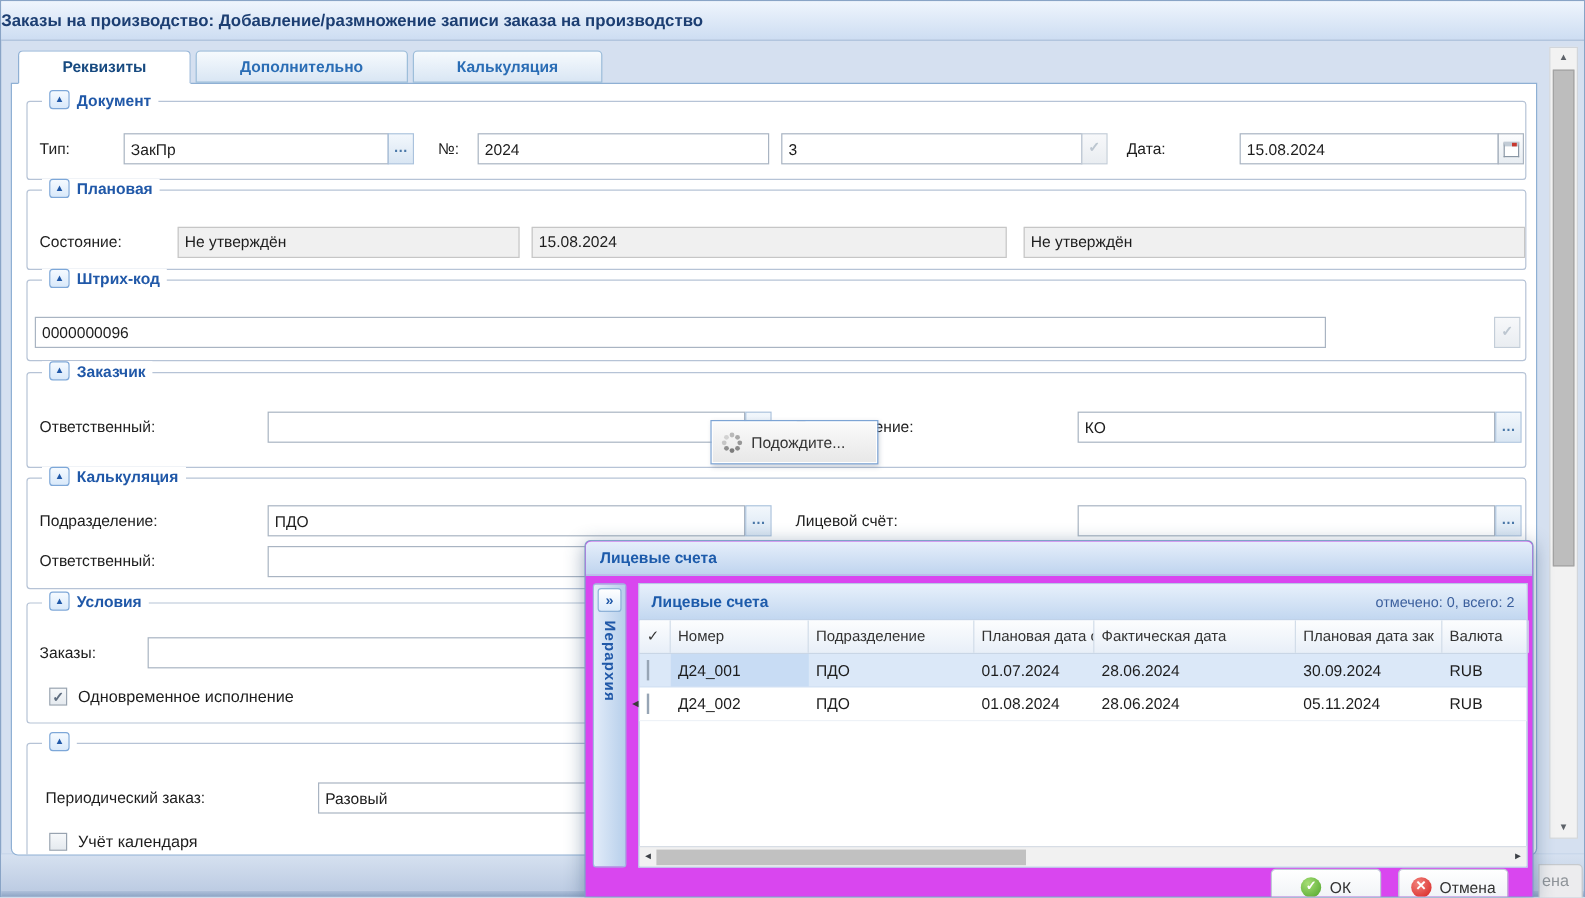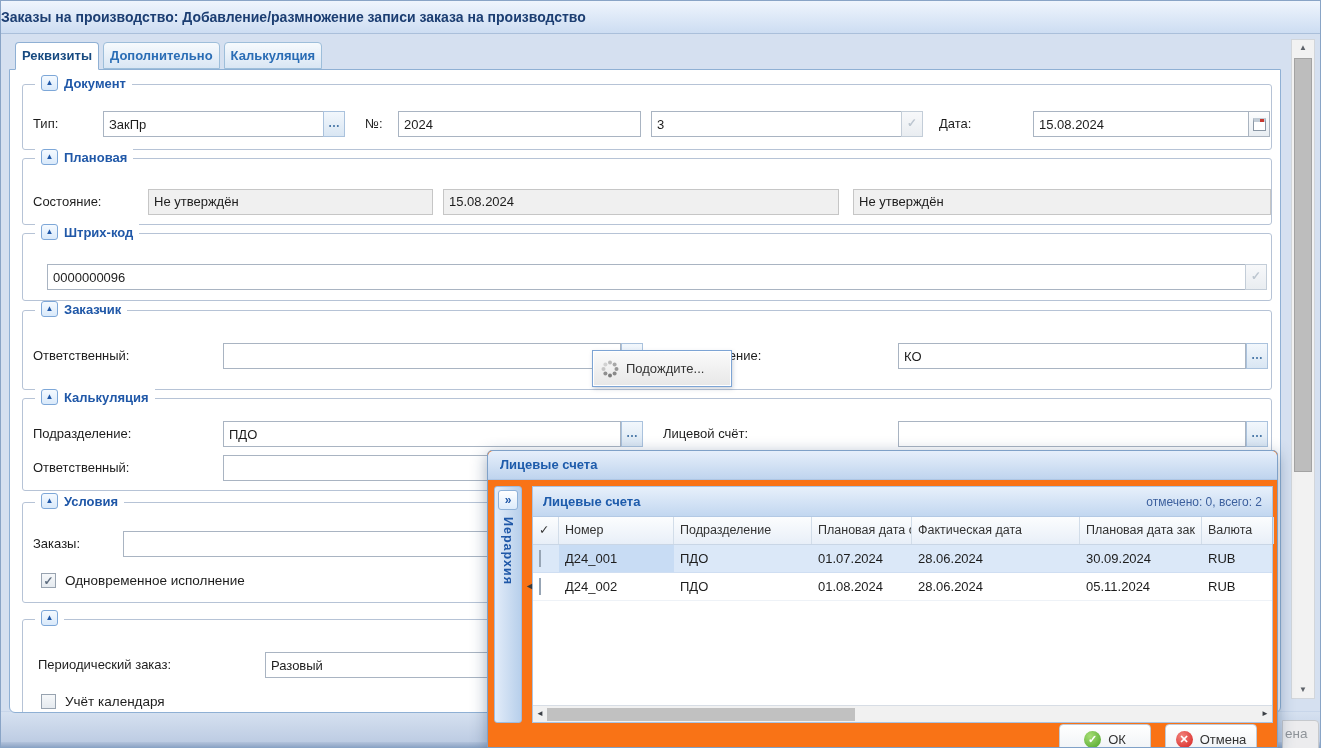--- a/index.html
+++ b/index.html
@@ -1,21 +1,21 @@
 <!DOCTYPE html>
 <html><head>
 <meta charset="utf-8">
 <style>
 *{margin:0;padding:0;box-sizing:border-box;font-family:"Liberation Sans",sans-serif}
 html,body{width:1321px;height:748px;overflow:hidden;background:#fff}
 body{position:relative}
 .win{position:absolute;inset:0;background:#d5e0f0;border:1px solid #89a4c6}
 .titlebar{position:absolute;left:0;top:0;right:0;height:33px;background:linear-gradient(#eff5fd,#cdddf2);border-bottom:1px solid #aabfda;color:#1c3e72;font-weight:bold;font-size:14px;line-height:32px;white-space:nowrap}
 .tabs{position:absolute;left:14px;top:41px;display:flex;gap:4px;z-index:3}
-.tab{height:27px;line-height:26px;padding:0 6px;font-size:13px;font-weight:bold;color:#2a6db5;background:linear-gradient(#f6fafd,#d9e6f4);border:1px solid #9dbeda;border-radius:4px 4px 0 0;cursor:default}
+.tab{height:27px;line-height:26px;padding:0 36px;font-size:13px;font-weight:bold;color:#2a6db5;background:linear-gradient(#f6fafd,#d9e6f4);border:1px solid #9dbeda;border-radius:4px 4px 0 0;cursor:default}
 .tab.active{background:#fff;color:#174a80;border-color:#8fb0d4;border-bottom:1px solid #fff;height:28px}
 .panel{position:absolute;left:8px;top:68px;width:1272px;height:644px;background:#fff;border:1px solid #8fb0d4;border-radius:0 0 6px 6px;overflow:hidden;z-index:2}
 .fs{position:absolute;left:12px;width:1250px;border:1px solid #b6c3d6;border-radius:3px}
 .legend{position:absolute;top:-10px;left:12px;background:#fff;padding:0 6px;display:flex;align-items:center;gap:6px}
 .legend b{font-size:13px;color:#2058a8}
 .colbtn{display:inline-block;width:17px;height:16px;border:1px solid #7da7d8;border-radius:3px;background:linear-gradient(#f5faff,#d9e9fa);color:#2058a8;font-size:8px;line-height:14px;text-align:center}
 .lbl{position:absolute;font-size:13px;color:#1d1d1d;height:26px;line-height:26px;white-space:nowrap}
 .inp{position:absolute;height:26px;border:1px solid #a9b4c2;background:#fff;font-size:13px;color:#1d1d1d;padding:0 5px;line-height:24px;white-space:nowrap;overflow:hidden}
 div.inp{line-height:24px}
 .ro{background:#f0f0f0;border-color:#c6c6c6}
@@ -28,21 +28,21 @@
 .cb .mark{display:none}
 .cb.checked .mark{display:block}
 .cblbl{position:absolute;font-size:13.5px;color:#1d1d1d;height:16px;line-height:16px;white-space:nowrap}
 .vscroll{position:absolute;left:1290px;top:38px;width:24px;height:660px;background:#f2f2f2;border:1px solid #d2d6db;z-index:1}
 .sbtn{position:absolute;left:0;width:22px;height:16px;text-align:center;font-size:8px;color:#5d6269;line-height:16px;cursor:default}
 .vthumb{position:absolute;left:2px;top:18px;width:18px;height:414px;background:#bdbdbd;border:1px solid #a3a3a3}
 .mainfooter{position:absolute;left:0;right:0;bottom:5px;height:31px;background:linear-gradient(#d6e1f0,#bdccE3);border-top:1px solid #c8d6ea;z-index:1}
 .winbottom{position:absolute;left:0;right:0;bottom:0;height:5px;background:linear-gradient(#b3c3dc,#8fa6c6)}
 .frag{position:absolute;left:1281px;top:719px;width:37px;height:29px;background:#ececee;border:1px solid #c6c9cd;border-radius:0 4px 0 0;color:#8f9499;font-size:13.5px;line-height:26px;padding-left:2px;z-index:5;cursor:default}
 .wait{position:absolute;left:592px;top:350px;width:140px;height:37px;background:linear-gradient(#fbfbfb,#e7e7e7);border:1px solid #7da4d4;box-shadow:inset 0 0 0 1px #fff,1px 2px 4px rgba(60,80,110,.25);display:flex;align-items:center;gap:7px;padding-left:8px;font-size:13px;color:#333;z-index:8}
-.dialog{position:absolute;left:487px;top:450px;width:791px;height:298px;background:#f97316;border:1px solid #7fa1c8;border-radius:5px 5px 0 0;box-shadow:0 4px 16px rgba(40,70,110,.45);z-index:10;overflow:hidden}
+.dialog{position:absolute;left:487px;top:450px;width:791px;height:298px;background:#d946ef;border:1px solid #7fa1c8;border-radius:5px 5px 0 0;box-shadow:0 4px 16px rgba(40,70,110,.45);z-index:10;overflow:hidden}
 .dlgtitle{height:29px;background:linear-gradient(#e6effb,#bfd4ee);border-bottom:1px solid #aec6e4;color:#1d5bab;font-weight:bold;font-size:13px;line-height:28px;padding-left:12px;border-radius:5px 5px 0 0}
 .sidebar{position:absolute;left:6px;top:35px;width:28px;height:237px;background:linear-gradient(90deg,#e2ecf9,#b7cfeb);border:1px solid #9fbcdf;border-radius:3px}
 .expandbtn{position:absolute;left:3px;top:3px;width:20px;height:20px;border:1px solid #8fb2d8;border-radius:3px;background:linear-gradient(#ffffff,#dcebfb);color:#2058a8;font-weight:bold;font-size:12px;text-align:center;line-height:18px;cursor:default}
 .vtext{position:absolute;left:6px;top:30px;writing-mode:vertical-rl;font-size:12.5px;font-weight:bold;color:#2058a8;letter-spacing:1px}
 .splithandle{position:absolute;left:37px;top:130px;font-size:9px;color:#3a3a3a;z-index:11}
 .listwrap{position:absolute;left:44px;top:35px;width:741px;height:237px;background:#fff;border:1px solid #a9c3e2}
 .lhdr{height:30px;background:linear-gradient(#e7f0fb,#c2d7f0);border-bottom:1px solid #b3c9e4;display:flex;align-items:center;justify-content:space-between;padding:0 10px}
 .lhdr b{font-size:13px;color:#1d5bab}
 .counter{font-size:12px;color:#3b5f9d}
 .thead{display:flex;height:28px;background:linear-gradient(#fcfdfe,#e8eff8);border-bottom:1px solid #c9d6e6;font-size:12.5px;color:#333}
@@ -106,21 +106,21 @@
       <div class="inp ro" style="left:125px;top:30px;width:285px">Не утверждён</div>
       <div class="inp ro" style="left:420px;top:30px;width:396px">15.08.2024</div>
       <div class="inp ro" style="left:830px;top:30px;width:418px">Не утверждён</div>
     </div>
 
     <div class="fs" style="top:163px;height:68px">
       <div class="legend">
         <span class="colbtn">▲</span>
         <b>Штрих-код</b>
       </div>
-      <input class="inp" style="left: 24px; top: 30px; width: 1214px;" value="0000000096">
+      <input class="inp" style="left: 6px; top: 30px; width: 1076px;" value="0000000096">
       <span class="mini gray" style="left:1222px;top:30px">✓</span>
     </div>
 
     <div class="fs" style="top:240px;height:80px">
       <div class="legend">
         <span class="colbtn">▲</span>
         <b>Заказчик</b>
       </div>
       <span class="lbl" style="left:10px;top:32px">Ответственный:</span>
       <input class="inp" style="left: 200px; top: 32px; width: 398px;" value="">

